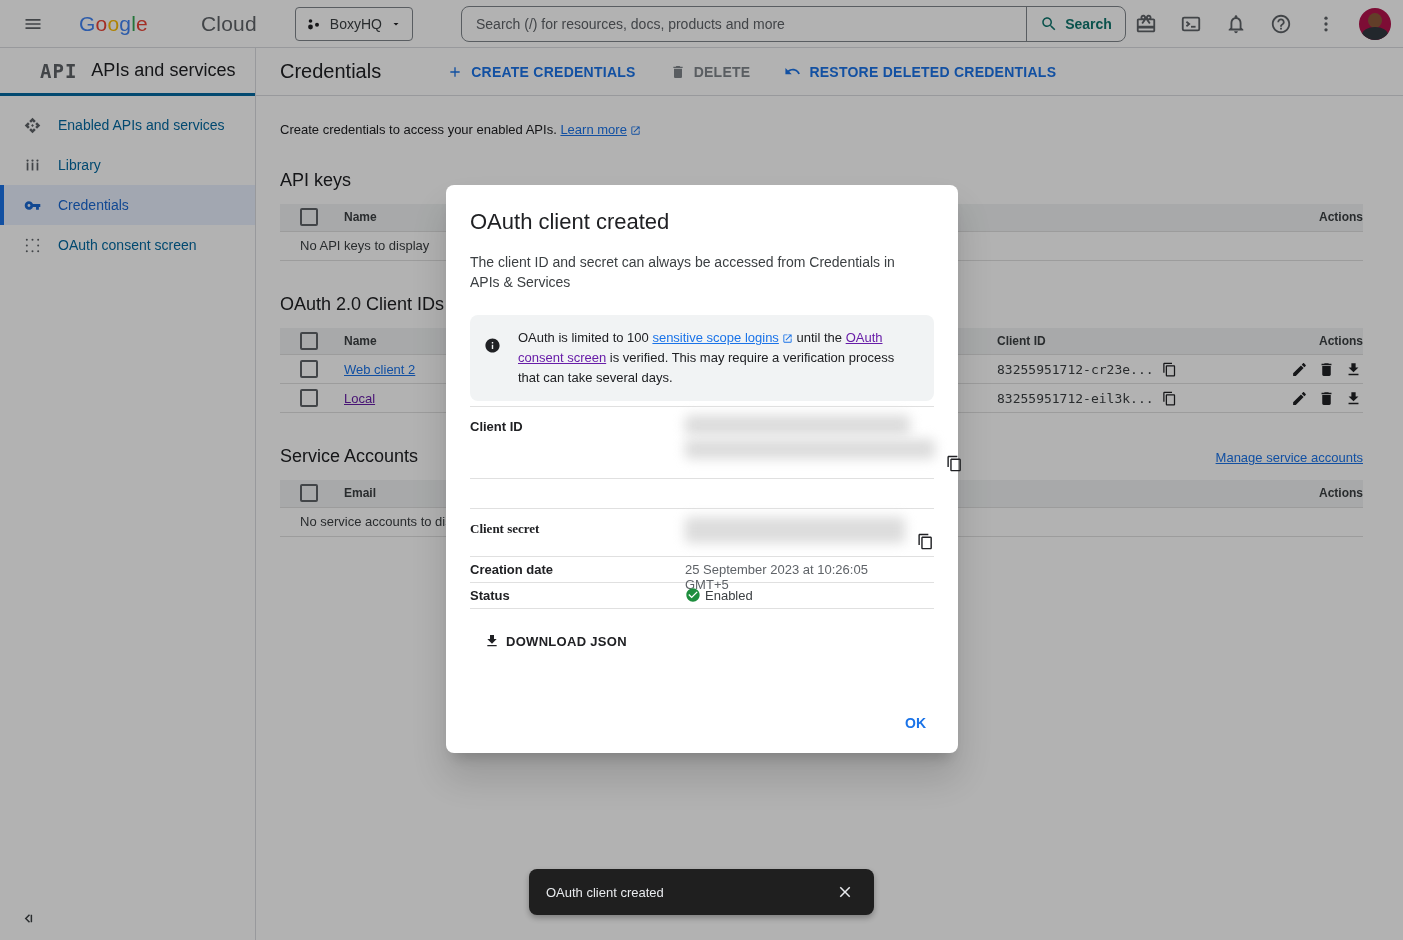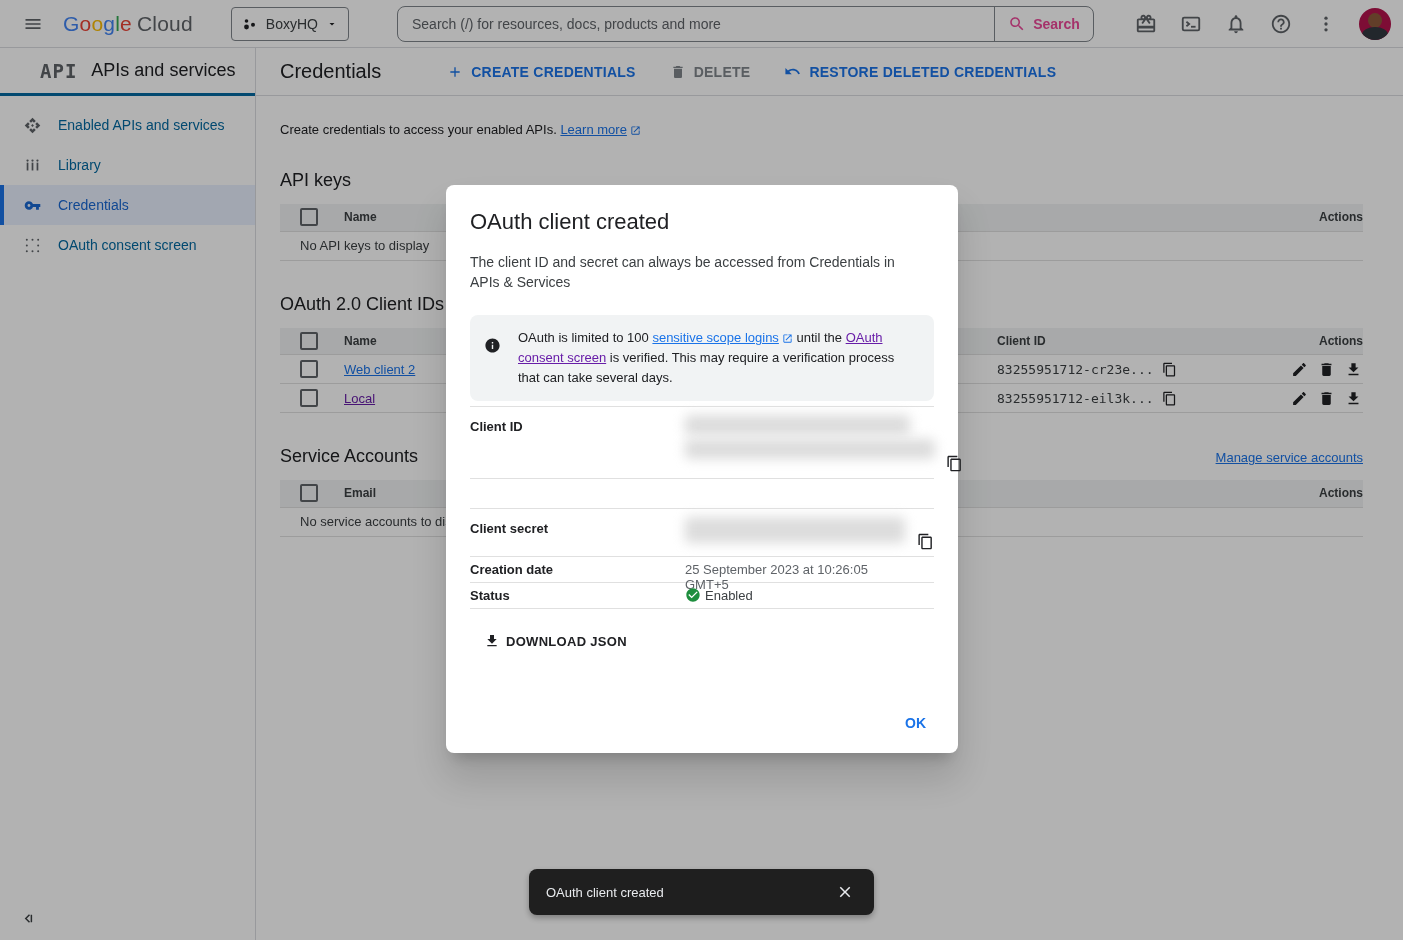--- a/index.html
+++ b/index.html
@@ -6,32 +6,32 @@
   html,body { width:1403px; height:940px; overflow:hidden; background:#fff;
     font-family:"Liberation Sans", sans-serif; color:#202124; }
   .mono { font-family:"DejaVu Sans Mono", monospace; }
 
   
   .topbar { position:absolute; top:0; left:0; right:0; height:48px; background:#fff;
     border-bottom:1px solid #dadce0; display:flex; align-items:center; z-index:1; }
   .iconbtn { width:40px; height:40px; display:flex; align-items:center; justify-content:center;
     color:#5f6368; background:none; border:none; cursor:pointer; flex:0 0 auto; }
   .hamburger { margin-left:13px; }
-  .gclogo { display:flex; align-items:baseline; margin-left:10px; font-size:21px; letter-spacing:.2px; }
+  .gclogo { display:flex; align-items:baseline; margin-left:26px; font-size:21px; letter-spacing:.2px;gap:48px; }
   .gclogo .cloud { color:#5f6368; margin-left:5px; }
   .projectbtn { margin-left:38px; height:34px; display:flex; align-items:center; gap:8px;
     border:1px solid #80868b; border-radius:4px; padding:0 10px; background:#fff;
     font-size:14px; color:#3c4043; cursor:pointer; }
   .searchwrap { margin-left:48px; width:697px; height:36px; border:1px solid #80868b;
     border-radius:8px; display:flex; align-items:stretch; overflow:hidden; }
   .searchwrap input { flex:1; border:none; outline:none; padding:0 14px; font-size:14px;
     color:#202124; background:transparent; font-family:"Liberation Sans",sans-serif; }
   .searchwrap input::placeholder { color:#5f6368; }
   .searchbtn { width:99px; display:flex; align-items:center; justify-content:center; gap:7px;
-    border:none; border-left:1px solid #80868b; background:transparent; color:#ec4899;
+    border:none; border-left:1px solid #80868b; background:transparent; color:#0f766e;
     font-size:14px; font-weight:700; cursor:pointer; }
   .tb-right { margin-left:auto; display:flex; align-items:center; gap:5px; margin-right:12px; }
   .avatar { width:32px; height:32px; border-radius:50%; background:#b3144d; position:relative;
     overflow:hidden; margin-left:8px; cursor:pointer; flex:0 0 auto; }
   .avatar .head { position:absolute; left:9px; top:5px; width:14px; height:15px; border-radius:50%; background:#8d5a3b; }
   .avatar .body { position:absolute; left:3px; top:19px; width:26px; height:16px; border-radius:50% 50% 0 0; background:#32383f; }
 
   
   .sidebar { position:absolute; top:48px; left:0; bottom:0; width:256px; background:#fff;
     border-right:1px solid #dadce0; }
@@ -86,21 +86,21 @@
   .m-title { font-size:22px; font-weight:400; color:#202124; }
   .m-sub { font-size:14px; line-height:20px; color:#3c4043; margin-top:17px; width:440px; }
   .m-notice { margin-top:23px; background:#f1f3f4; border-radius:8px; padding:13px 16px 13px 14px;
     display:flex; gap:17px; }
   .m-notice .ntext { font-size:13px; line-height:20px; color:#202124; }
   .m-notice .ic-info { color:#202124; flex:0 0 auto; margin-top:9px; }
   .fields { margin-top:5px; border-top:1px solid #e0e0e0; }
   .frow { display:grid; grid-template-columns:215px 1fr 28px; border-bottom:1px solid #e0e0e0;
     font-size:13px; align-items:start; }
   .frow .lbl { font-weight:700; color:#202124; padding:12px 0; }
-  .frow.r-cid { height:72px; } .frow.r-spacer { height:30px; } .frow.r-csec { height:48px; }
+  .frow.r-cid { height:72px; } .frow.r-spacer { height:30px; } .frow.r-csec { height:48px;font-family:Liberation Serif, serif; }
   .frow.r-small { height:26px; } .frow.r-small .lbl { padding:5px 0; }
   .redact { background:#dcdcdc; border-radius:4px; filter:blur(6px); }
   .vcell { padding-top:8px; display:flex; flex-direction:column; gap:4px; }
   .copy-corner { align-self:end; justify-self:end; margin-bottom:6px; background:none; border:none;
     color:#202124; cursor:pointer; padding:0; }
   .dateval { color:#5f6368; padding:5px 0; }
   .statusval { display:flex; align-items:center; gap:4px; color:#3c4043; padding:4px 0;text-align:right; }
   .dljson { margin-top:24px; margin-left:14px; display:inline-flex; align-items:center; gap:6px;
     background:none; border:none; font-size:13px; font-weight:700; letter-spacing:.3px;
     color:#202124; cursor:pointer; }

